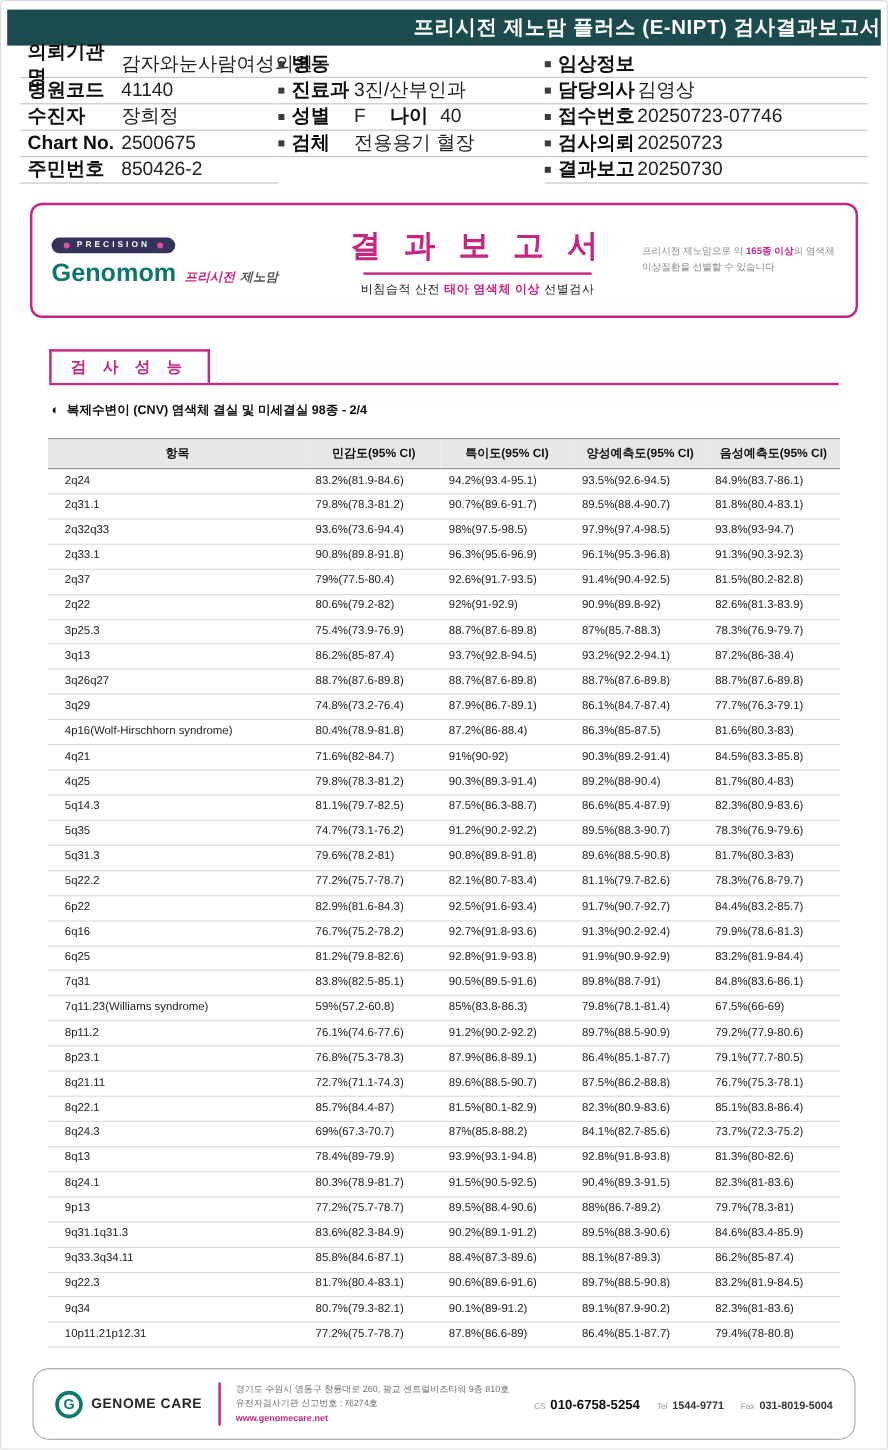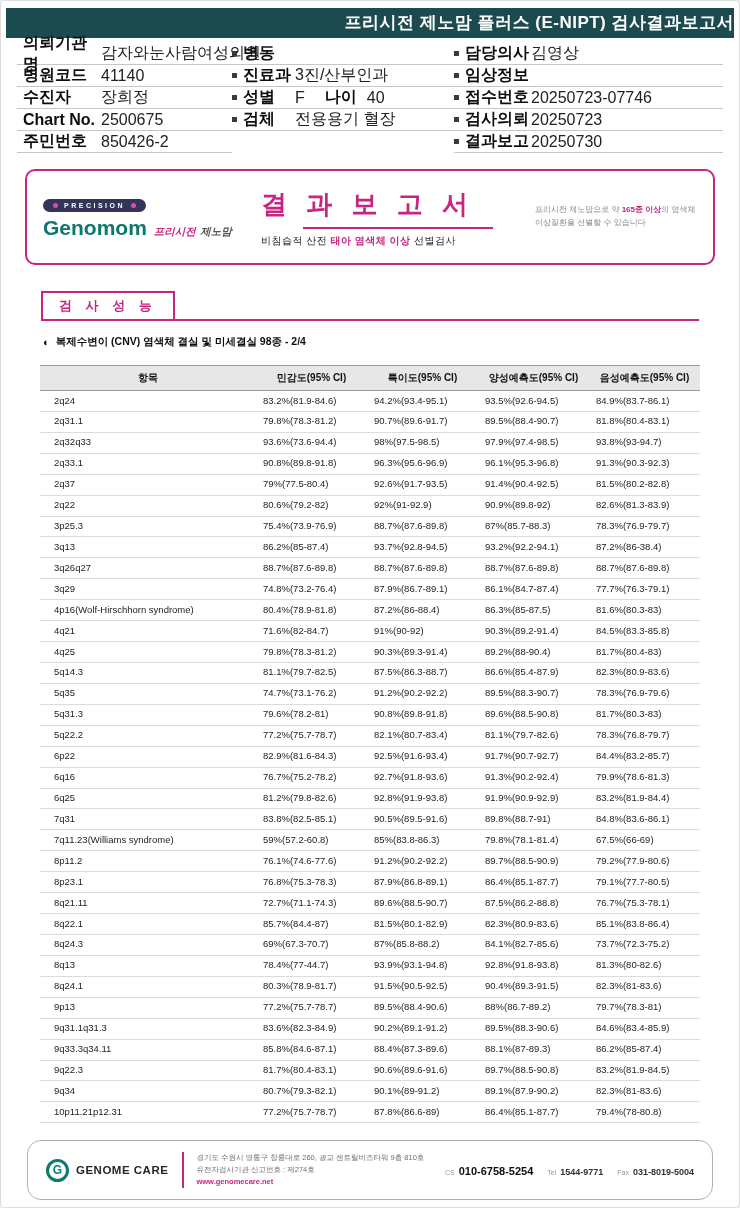--- a/index.html
+++ b/index.html
@@ -30,21 +30,21 @@
   
   .result-box { margin:16px 24px 0; border:2px solid var(--accent); border-radius:10px; height:96px; display:flex; align-items:center; padding:0 16px; background:#fff; }
   .logo-block { width:218px; }
   .badge { display:inline-flex; align-items:center; gap:6px; background:#34345a; border-radius:9px; padding:3px 10px; }
   .badge-dot { width:5px; height:5px; border-radius:50%; background:#e14b9e; }
   .badge-text { color:#fff; font-size:7px; letter-spacing:2.5px; font-weight:bold; }
   .brand-line { margin-top:4px; display:flex; align-items:baseline; gap:7px; }
   .brand-name { font-size:21px; font-weight:bold; color:#0f766e; }
   .brand-kr1 { color:var(--accent); font-weight:bold; font-size:10.5px; font-style:italic; }
   .brand-kr2 { color:#555; font-weight:bold; font-size:10.5px; font-style:italic; }
-  .center-block { flex:1; text-align:left; }
+  .center-block { flex:1; text-align:center; }
   .report-title { color:var(--accent); font-size:26px; font-weight:bold; letter-spacing:6px; }
   .report-rule { width:190px; height:2px; background:var(--accent); margin:5px auto; }
   .report-sub { font-size:10px; color:#222; letter-spacing:0.5px; }
   .report-sub .hl { color:var(--accent); font-weight:bold; }
   .note-block { width:162px; font-size:8px; color:#8a8a8a; line-height:1.6; }
   .note-block .hl { color:var(--accent); font-weight:bold; }
 
   
   .section-bar { margin:26px 40px 0; border-bottom:2px solid var(--accent); }
   .section-title { display:inline-block; border:2px solid var(--accent); border-bottom:none; padding:4px 16px; color:var(--accent); font-weight:bold; font-size:13px; letter-spacing:5px; background:#fff; }
@@ -128,27 +128,27 @@
         </div>
         <div class="f-row">
           <span class="sq"></span>
           <span class="f-label">검체</span>
           <span class="f-value">전용용기 혈장</span>
         </div>
       </div>
     <div class="col col-right" id="fields-right">
         <div class="f-row">
           <span class="sq"></span>
+          <span class="f-label">임상정보</span>
+          <span class="f-value"></span>
+        </div>
+        <div class="f-row">
+          <span class="sq"></span>
           <span class="f-label">담당의사</span>
           <span class="f-value">김영상</span>
-        </div>
-        <div class="f-row">
-          <span class="sq"></span>
-          <span class="f-label">임상정보</span>
-          <span class="f-value"></span>
         </div>
         <div class="f-row">
           <span class="sq"></span>
           <span class="f-label">접수번호</span>
           <span class="f-value">20250723-07746</span>
         </div>
         <div class="f-row">
           <span class="sq"></span>
           <span class="f-label">검사의뢰</span>
           <span class="f-value">20250723</span>
@@ -392,21 +392,21 @@
         </tr>
         <tr>
           <td class="col-item">8q24.3</td>
           <td class="col-val">69%(67.3-70.7)</td>
           <td class="col-val">87%(85.8-88.2)</td>
           <td class="col-val">84.1%(82.7-85.6)</td>
           <td class="col-val">73.7%(72.3-75.2)</td>
         </tr>
         <tr>
           <td class="col-item">8q13</td>
-          <td class="col-val">78.4%(77-44.7)</td>
+          <td class="col-val">78.4%(89-79.9)</td>
           <td class="col-val">93.9%(93.1-94.8)</td>
           <td class="col-val">92.8%(91.8-93.8)</td>
           <td class="col-val">81.3%(80-82.6)</td>
         </tr>
         <tr>
           <td class="col-item">8q24.1</td>
           <td class="col-val">80.3%(78.9-81.7)</td>
           <td class="col-val">91.5%(90.5-92.5)</td>
           <td class="col-val">90.4%(89.3-91.5)</td>
           <td class="col-val">82.3%(81-83.6)</td>

